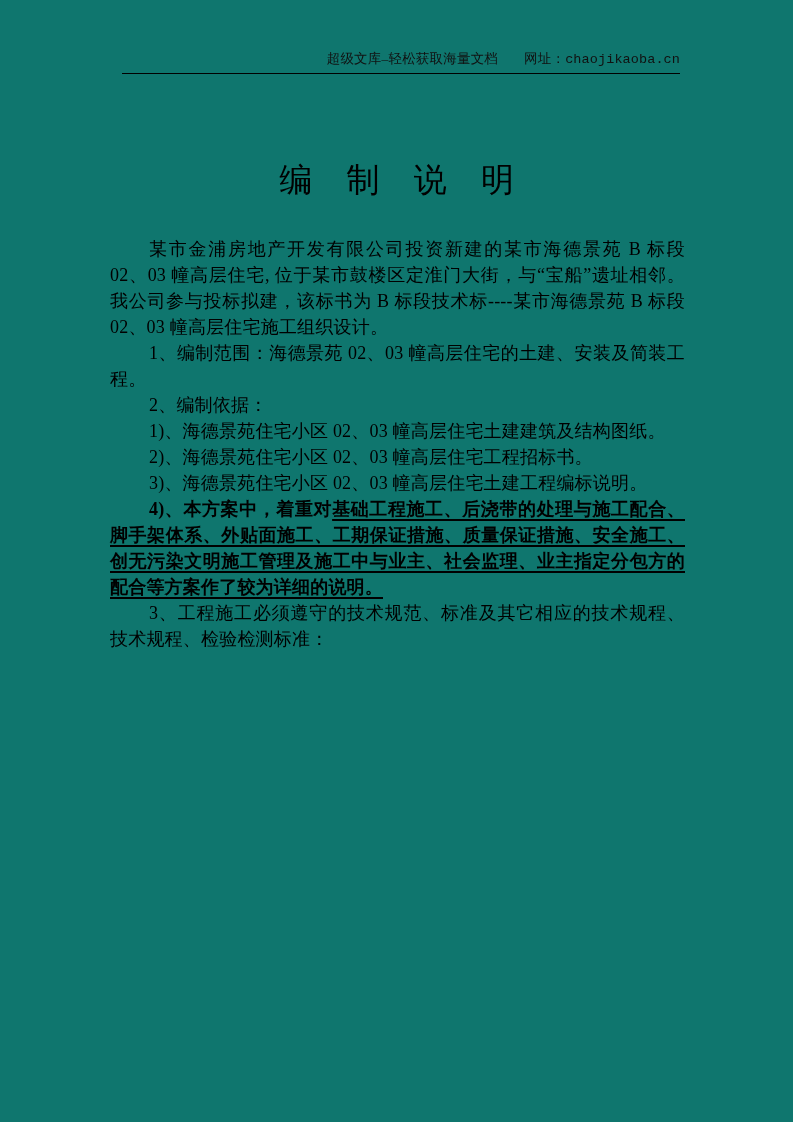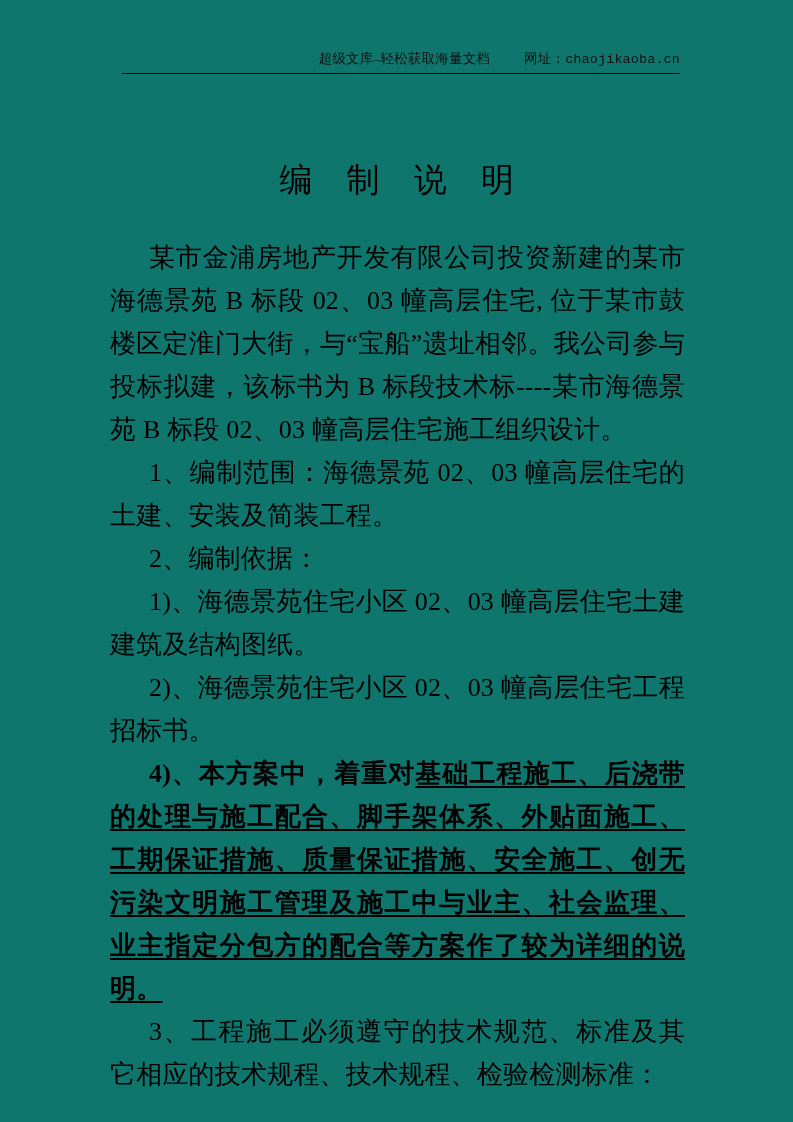--- a/index.html
+++ b/index.html
@@ -38,21 +38,20 @@
   }
   .header-site {
     letter-spacing: 0.2px;
   }
   .header-gap {
     display: inline-block;
     width: 26px;
   }
   .header-urllabel {
     letter-spacing: 0.2px;
-    margin-left: 8px;
   }
   .header-url {
     font-family: "Liberation Serif", "DejaVu Serif", serif;
     letter-spacing: 0.1px;
   }
   .header-rule {
     margin-top: 4px;
     border-bottom: 1.6px solid #000000;
     width: 100%;
   }
@@ -73,22 +72,22 @@
   }
 
   
   .body-block {
     position: absolute;
     left: 110px;
     top: 236px;
     width: 575px;
   }
   .para {
-    font-size: 26px;
-    line-height: 43px;
+    font-size: 18px;
+    line-height: 26px;
     text-align: justify;
     text-justify: inter-ideograph;
     margin: 0;
     letter-spacing: 0.2px;
   }
   .para.indent {
     text-indent: 39px;
   }
   .para.bold {
     font-weight: 700;
@@ -125,20 +124,21 @@
     <p class="para indent">某市金浦房地产开发有限公司投资新建的某市海德景苑 B 标段 02、03 幢高层住宅, 位于某市鼓楼区定淮门大街，与“宝船”遗址相邻。我公司参与投标拟建，该标书为 B 标段技术标----某市海德景苑 B 标段 02、03 幢高层住宅施工组织设计。</p>
 
     <p class="para indent">1、编制范围：海德景苑 02、03 幢高层住宅的土建、安装及简装工程。</p>
 
     <p class="para indent">2、编制依据：</p>
 
     <p class="para indent">1)、海德景苑住宅小区 02、03 幢高层住宅土建建筑及结构图纸。</p>
 
     <p class="para indent">2)、海德景苑住宅小区 02、03 幢高层住宅工程招标书。</p>
 
+    <p class="para indent">3)、海德景苑住宅小区 02、03 幢高层住宅土建工程编标说明。</p>
 
 
     <p class="para indent bold"><span>4)、本方案中，着重对</span><span class="u">基础工程施工、后浇带的处理与施工配合、脚手架体系、外贴面施工、工期保证措施、质量保证措施、安全施工、创无污染文明施工管理及施工中与业主、社会监理、业主指定分包方的配合等方案作了较为详细的说明。</span></p>
 
     <p class="para indent">3、工程施工必须遵守的技术规范、标准及其它相应的技术规程、技术规程、检验检测标准：</p>
 
   </div>
 
 </div>
 

